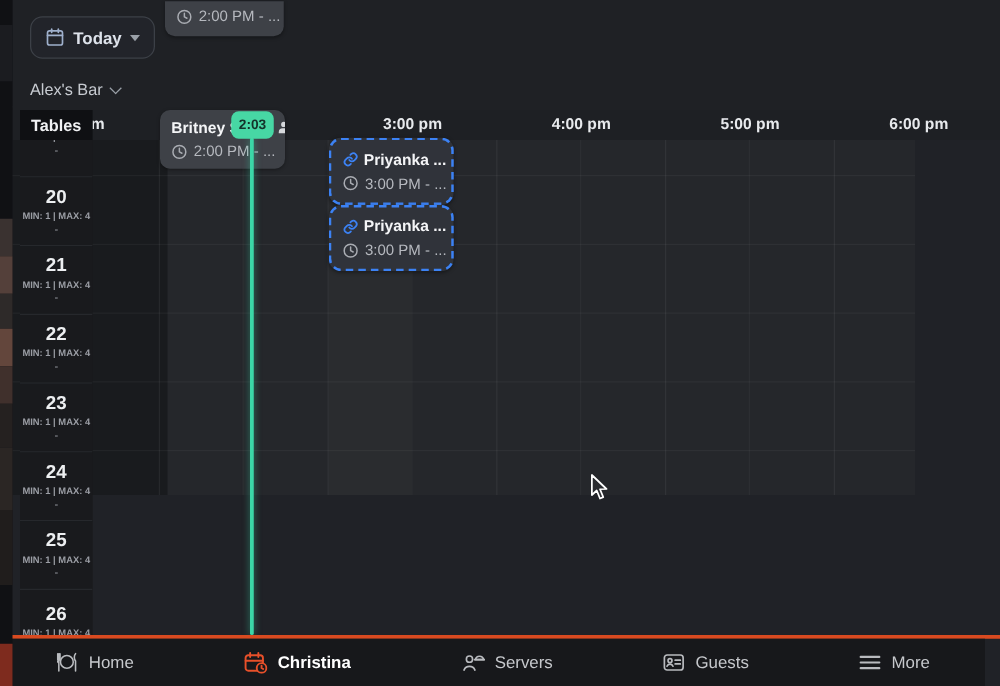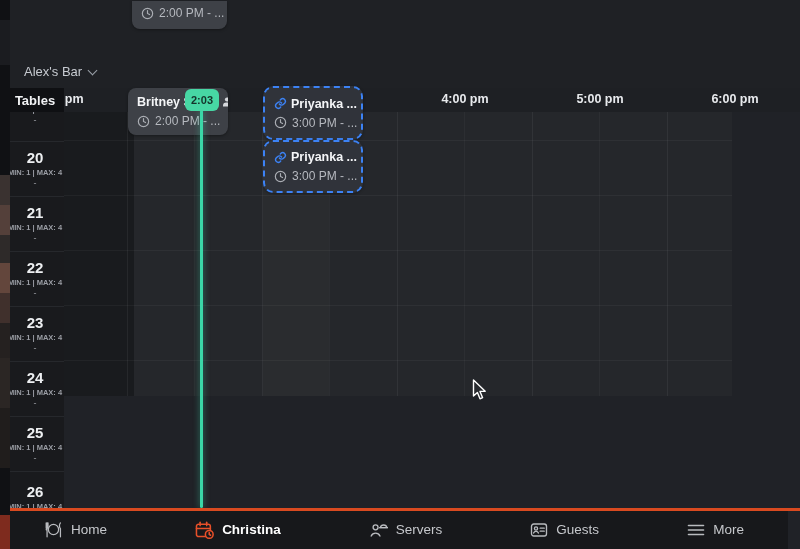--- a/index.html
+++ b/index.html
@@ -39,36 +39,36 @@
   .hline { position:absolute; left:0; width:732px; height:1px; background:rgba(255,255,255,0.045); }
 
   
   #now-line { left:200px; top:110px; width:3px; height:398px; background:#3bd7a7;
     box-shadow:0 0 6px rgba(59,215,167,.55); z-index:5; border-radius:2px; }
   #now-badge { left:185px; top:89px; width:34px; height:22px; background:#47d7a4; border-radius:6px;
     z-index:7; display:flex; align-items:center; justify-content:center;
     color:#14332a; font-size:11px; font-weight:bold; }
 
   
-  #tables-panel { left:6px; top:88px; width:58px; height:420px; z-index:6; background:#191a1d; }
+  #tables-panel { left:16px; top:88px; width:58px; height:420px; z-index:6; background:#191a1d; }
   #tables-head { position:absolute; left:0; top:0; width:58px; height:24px; background:#0f1013;
     display:flex; align-items:center; justify-content:center; color:#f1f2f4;
     font-size:13px; font-weight:bold; }
   #tables-rows { position:absolute; left:0; top:24px; width:58px; height:396px; overflow:hidden; }
   .trow { position:absolute; left:0; width:58px; height:55px; display:flex; flex-direction:column;
     align-items:center; justify-content:center; gap:2px; border-bottom:1px solid #26282c; background:#191a1d; }
   .trow .num { color:#edeff1; font-size:15px; font-weight:bold; line-height:16px; }
   .trow .mm { color:#9b9ea5; font-size:7.5px; font-weight:bold; white-space:nowrap; }
   .trow .dash { color:#9b9ea5; font-size:9px; line-height:8px; }
 
   
   .card { position:absolute; background:#3e4147; border-radius:8px; z-index:3; overflow:hidden;
     padding:7px 9px; display:flex; flex-direction:column; justify-content:center; gap:5px;
     box-shadow:0 1px 3px rgba(0,0,0,.35); cursor:pointer; }
-  .card.linked { background:#30333a; border:2px dashed #3c82f4; border-radius:10px; }
+  .card.linked { background:#30333a; border:2px dashed #3c82f4; border-radius:10px;margin-top:24px; }
   .card.clipped { border-radius:0 0 8px 8px; justify-content:flex-start; padding-top:5px; }
   .name-row { display:flex; align-items:center; gap:4px; white-space:nowrap; }
   .name { color:#f4f5f7; font-size:12.5px; font-weight:bold; }
   .party { color:#eceef0; font-size:12px; font-weight:bold; }
   .time-row { display:flex; align-items:center; gap:5px; white-space:nowrap; }
   .time-txt { color:#b6b9bf; font-size:12px;text-align:right; }
   .pill { position:absolute; right:7px; top:50%; transform:translateY(-50%);
     border:1.5px solid #cfd2d6; border-radius:999px; padding:4px 10px;
     color:#eef0f2; font-size:11px; font-weight:bold; background:rgba(32,34,38,.55); z-index:4; }
   .icon { flex:0 0 auto; display:inline-flex; }
@@ -95,20 +95,32 @@
     <div style="top:235px;height:28px;background:#2e2a29;"></div>
     <div style="top:263px;height:30px;background:#63463c;"></div>
     <div style="top:293px;height:30px;background:#40302c;"></div>
     <div style="top:323px;height:35px;background:#252120;"></div>
     <div style="top:358px;height:50px;background:#2b2624;"></div>
     <div style="top:408px;height:60px;background:#201d1c;"></div>
     <div style="top:515px;height:34px;background:#7e2b1e;"></div>
   </div>
 
   <div id="topbar" class="abs">
+    <div id="today-btn">
+      <span class="icon">
+        <svg width="16" height="16" viewBox="0 0 24 24" fill="none" stroke="#9fb0cc" stroke-width="2" stroke-linecap="round">
+          <rect x="3" y="4" width="18" height="17" rx="2.5"></rect>
+          <line x1="16" y1="2" x2="16" y2="6"></line>
+            <line x1="8" y1="2" x2="8" y2="6"></line>
+          <line x1="3" y1="9.5" x2="21" y2="9.5"></line>
+        </svg>
+      </span>
+      <span class="lbl">Today</span>
+      <span class="caret"></span>
+    </div>
     <div id="venue">
       <span class="lbl">Alex's Bar</span>
       <span class="chev"></span>
     </div>
   </div>
 
   <div id="time-header" class="abs">
       <span class="time-label" style="left: 50px; z-index: 0;">1:00 pm</span>
       <span class="time-label" style="left: 185px;">2:00 pm</span>
       <span class="time-label" style="left: 320px;">3:00 pm</span>

